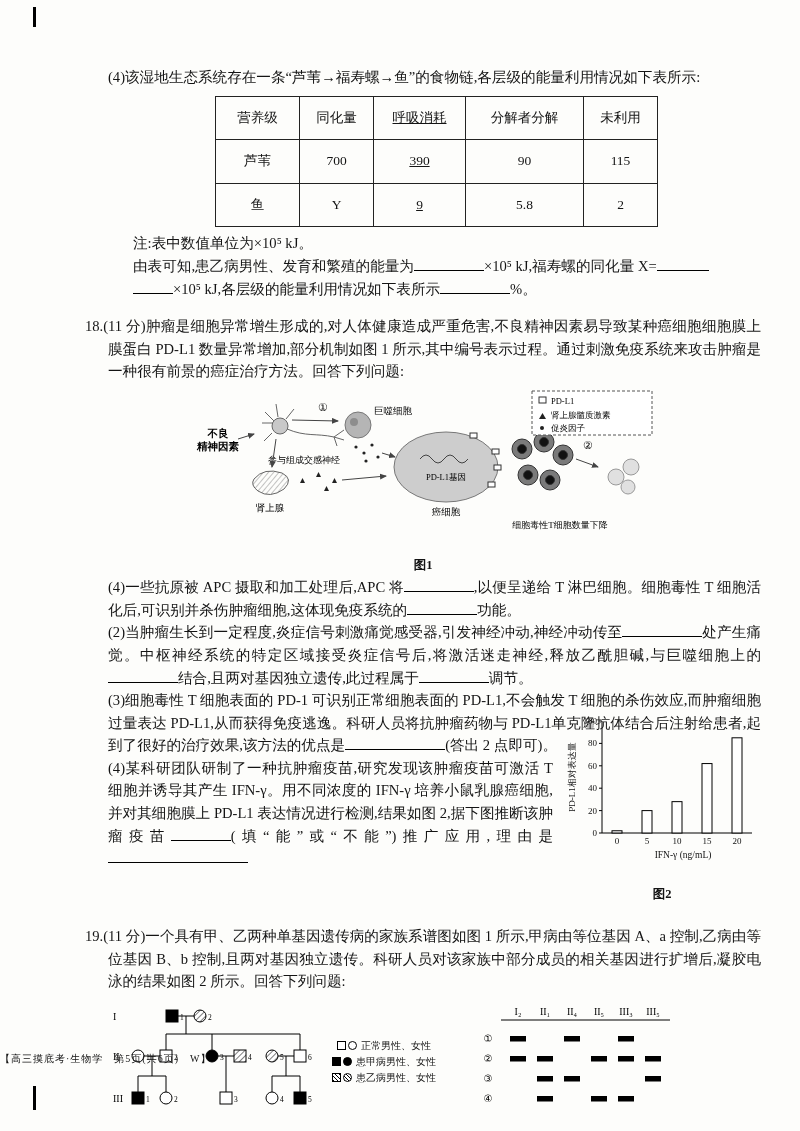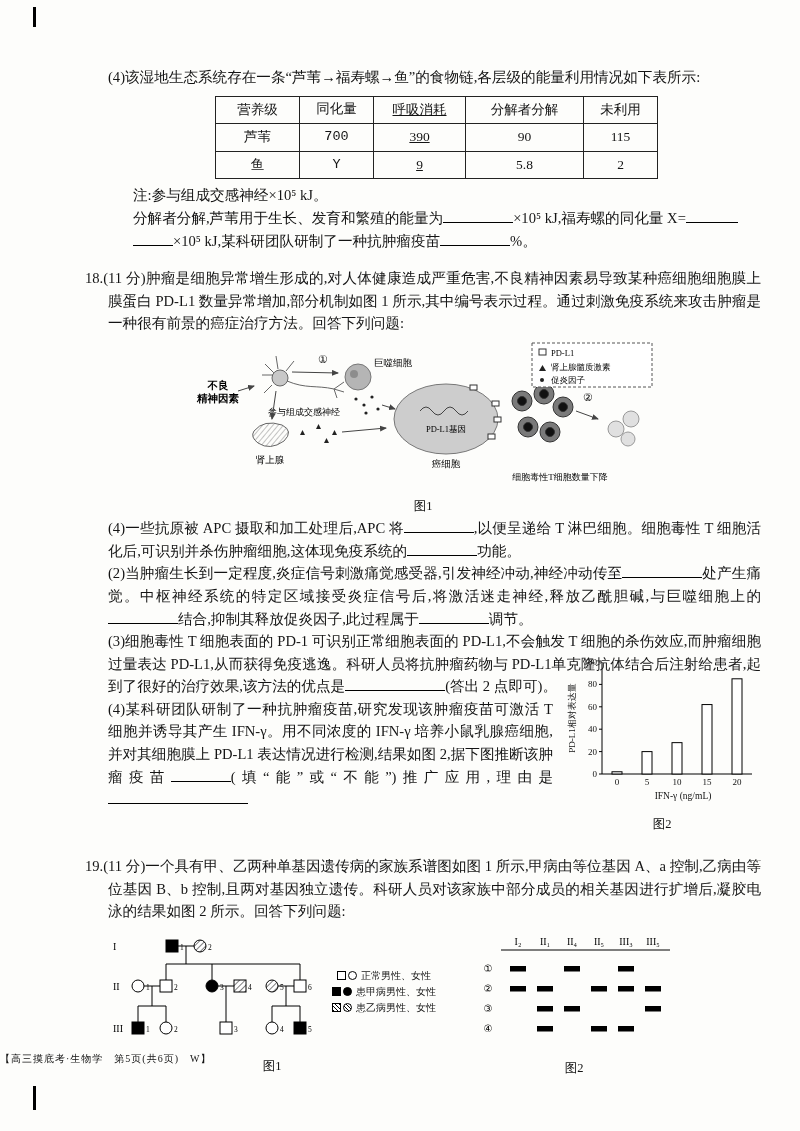--- a/index.html
+++ b/index.html
@@ -9,31 +9,31 @@
     font-family:"Liberation Serif","DejaVu Serif",serif;
   }
   .regmark { position:absolute; width:3px; background:#000; }
   .content { position:absolute; left:85px; top:66px; width:676px; font-size:14.6px; line-height:22.6px; }
   p { text-align:justify; }
   .block { margin-left:23px; }
   .hang  { margin-left:23px; text-indent:-23px; margin-top:15px; }
   .inset { margin-left:48px; }
   table.energy { border-collapse:collapse; margin:7px 0 5px 130px; font-size:13.5px; }
   table.energy th, table.energy td {
-    border:1px solid #222; text-align:center; padding:2px 6px; height:21px; font-weight:normal;
+    border:1px solid #222; text-align:center; padding:10px 6px; height:21px; font-weight:normal;
   }
   table.energy th:nth-child(1), table.energy td:nth-child(1){ width:84px; }
-  table.energy th:nth-child(2), table.energy td:nth-child(2){ width:74px;font-family:Liberation Mono, monospace; }
+  table.energy th:nth-child(2), table.energy td:nth-child(2){ width:74px; }
   table.energy th:nth-child(3), table.energy td:nth-child(3){ width:92px;text-decoration:underline; }
   table.energy th:nth-child(4), table.energy td:nth-child(4){ width:118px; }
   table.energy th:nth-child(5), table.energy td:nth-child(5){ width:74px; }
   .blank { display:inline-block; border-bottom:1px solid #000; height:13px; vertical-align:baseline; }
   .w40{width:40px}.w52{width:52px}.w60{width:60px}.w70{width:70px}.w80{width:80px}.w100{width:100px}.w140{width:140px}
   .fig18 { margin:4px auto 0; width:470px; }
-  .figcap { text-align:center; font-size:12.5px; margin-top:1px; }
+  .figcap { text-align:center; font-size:12.5px; margin-top:12px;font-weight:bold; }
   .chartbox { float:right; width:198px; margin:-42px 0 4px 10px; text-align:center; }
   .clearfix::after { content:""; display:block; clear:both; }
   .figrow { margin:7px 0 0 23px; display:flex; align-items:flex-start; gap:30px; }
   .pedwrap { display:flex; gap:12px; align-items:center; }
   .ped-legend .plrow { font-size:10px; line-height:16px; white-space:nowrap;text-align:center; }
   .lsq,.lci { display:inline-block; width:9px; height:9px; border:1px solid #000; margin-right:2px; vertical-align:-1px; background:#fff; }
   .lci { border-radius:50%; margin-right:4px; }
   .fillsym { background:#000; }
   .hatchsym { background:repeating-linear-gradient(45deg,#000 0,#000 1px,#fff 1px,#fff 3px); }
   .footer { position:absolute; left:0; top:1052px; width:100%; text-align:left; font-size:10px; letter-spacing:1px; }
@@ -70,27 +70,27 @@
           <tr>
             <td>鱼</td>
             <td>Y</td>
             <td>9</td>
             <td>5.8</td>
             <td>2</td>
           </tr>
         </tbody>
     </table>
 
-    <p class="inset"><span>注:参与组成交感神经×10⁵ kJ。</span></p>
+    <p class="inset"><span>注:表中数值单位为×10⁵ kJ。</span></p>
 
     <p class="inset">
-      <span>分解者分解,芦苇用于生长、发育和繁殖的能量为</span><span class="blank w70"></span><span>×10⁵ kJ,福寿螺的同化量 X=</span><span class="blank w52"></span>
+      <span>由表可知,患乙病男性、发育和繁殖的能量为</span><span class="blank w70"></span><span>×10⁵ kJ,福寿螺的同化量 X=</span><span class="blank w52"></span>
     </p>
     <p class="inset">
-      <span class="blank w40"></span><span>×10⁵ kJ,某科研团队研制了一种抗肿瘤疫苗</span><span class="blank w70"></span><span>%。</span>
+      <span class="blank w40"></span><span>×10⁵ kJ,各层级的能量利用情况如下表所示</span><span class="blank w70"></span><span>%。</span>
     </p>
   </section>
 
   <section>
     <p class="hang"><span>18.(11 分)肿瘤是细胞异常增生形成的,对人体健康造成严重危害,不良精神因素易导致某种癌细胞细胞膜上膜蛋白 PD-L1 数量异常增加,部分机制如图 1 所示,其中编号表示过程。通过刺激免疫系统来攻击肿瘤是一种很有前景的癌症治疗方法。回答下列问题:</span></p>
 
     <div class="fig18">
       <svg width="470" height="148" font-family="Liberation Serif,serif">
         <defs>
           <marker id="arr" markerWidth="8" markerHeight="8" refX="6" refY="3" orient="auto">
@@ -174,21 +174,21 @@
         </g>
       </svg>
       <div class="figcap">图1</div>
     </div>
 
     <p class="block">
       <span>(4)一些抗原被 APC 摄取和加工处理后,APC 将</span><span class="blank w70"></span><span>,以便呈递给 T 淋巴细胞。细胞毒性 T 细胞活化后,可识别并杀伤肿瘤细胞,这体现免疫系统的</span><span class="blank w70"></span><span>功能。</span>
     </p>
 
     <p class="block">
-      <span>(2)当肿瘤生长到一定程度,炎症信号刺激痛觉感受器,引发神经冲动,神经冲动传至</span><span class="blank w80"></span><span>处产生痛觉。中枢神经系统的特定区域接受炎症信号后,将激活迷走神经,释放乙酰胆碱,与巨噬细胞上的</span><span class="blank w70"></span><span>结合,抑制其释放促炎因子,此过程属于</span><span class="blank w70"></span><span>调节。</span>
+      <span>(2)当肿瘤生长到一定程度,炎症信号刺激痛觉感受器,引发神经冲动,神经冲动传至</span><span class="blank w80"></span><span>处产生痛觉。中枢神经系统的特定区域接受炎症信号后,将激活迷走神经,释放乙酰胆碱,与巨噬细胞上的</span><span class="blank w70"></span><span>结合,且两对基因独立遗传,此过程属于</span><span class="blank w70"></span><span>调节。</span>
     </p>
 
     <p class="block">
       <span>(3)细胞毒性 T 细胞表面的 PD-1 可识别正常细胞表面的 PD-L1,不会触发 T 细胞的杀伤效应,而肿瘤细胞过量表达 PD-L1,从而获得免疫逃逸。科研人员将抗肿瘤药物与 PD-L1单克隆抗体结合后注射给患者,起到了很好的治疗效果,该方法的优点是</span><span class="blank w100"></span><span>(答出 2 点即可)。</span>
     </p>
 
     <div class="block clearfix">
       <div class="chartbox">
         <div id="chart"><svg width="196" height="150" font-family="Liberation Serif,serif" fill="#111">
               <line x1="38" y1="6" x2="38" y2="118" stroke="#000"></line>

